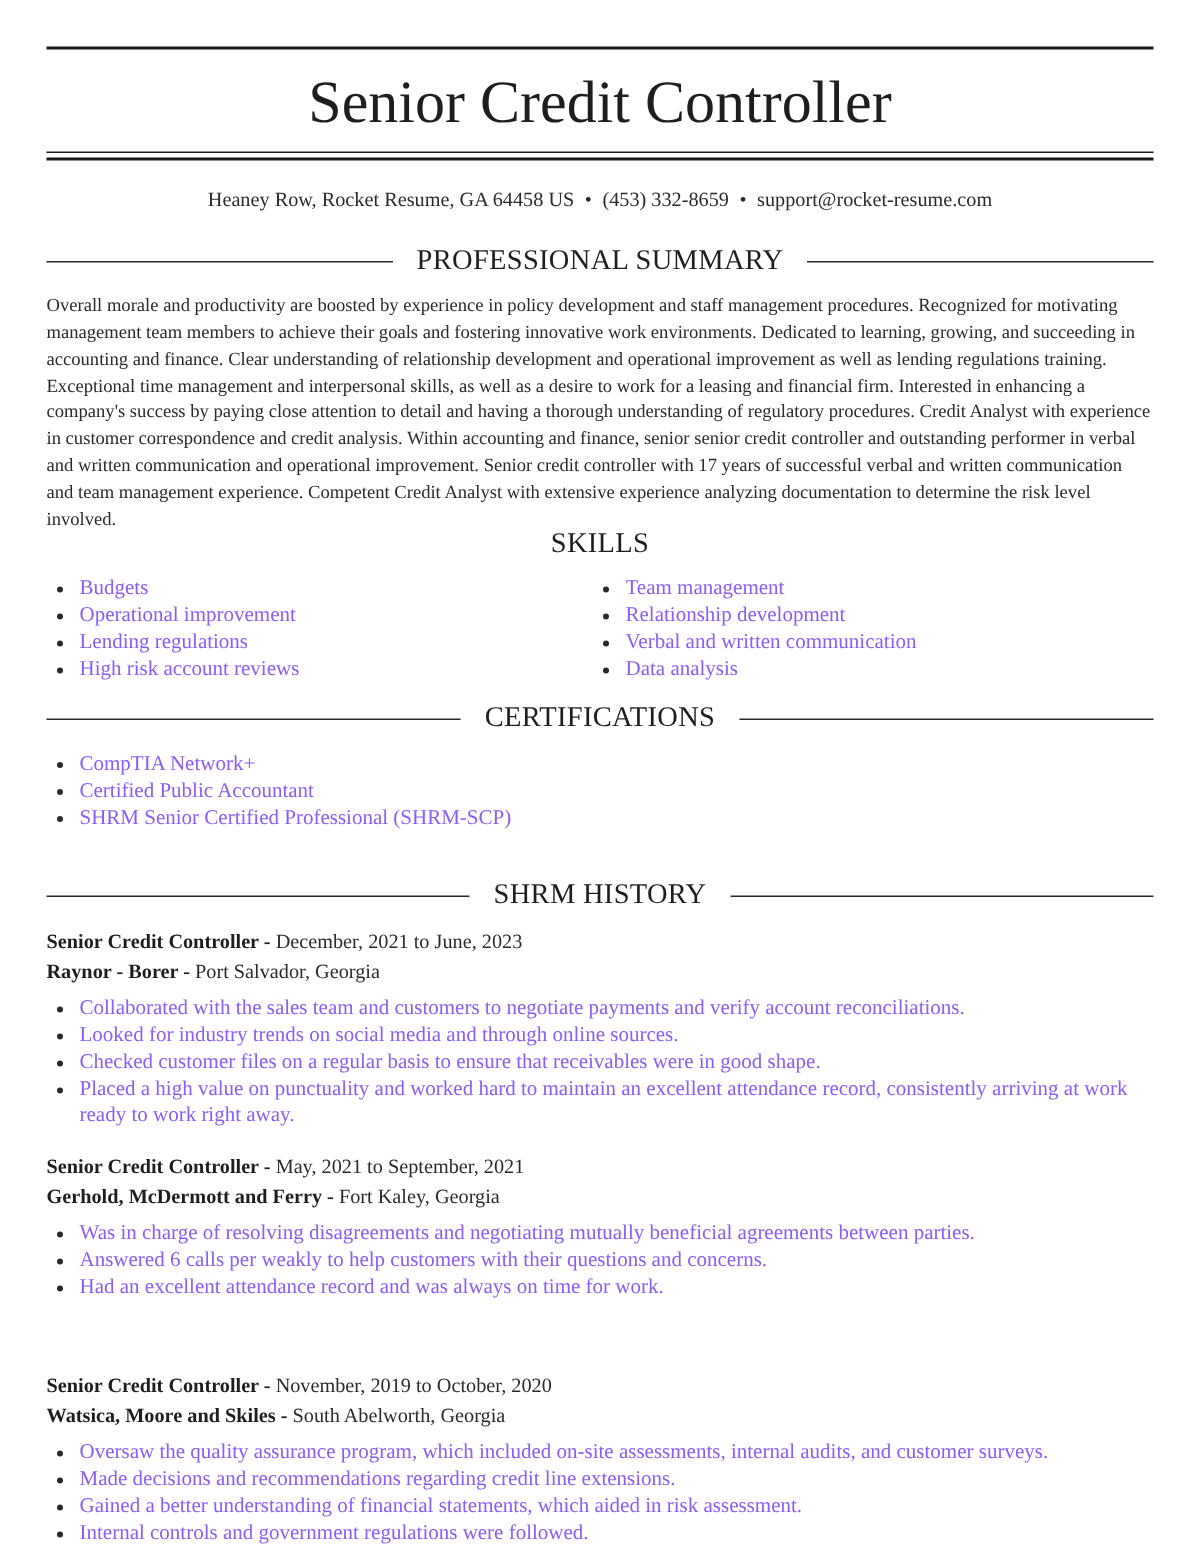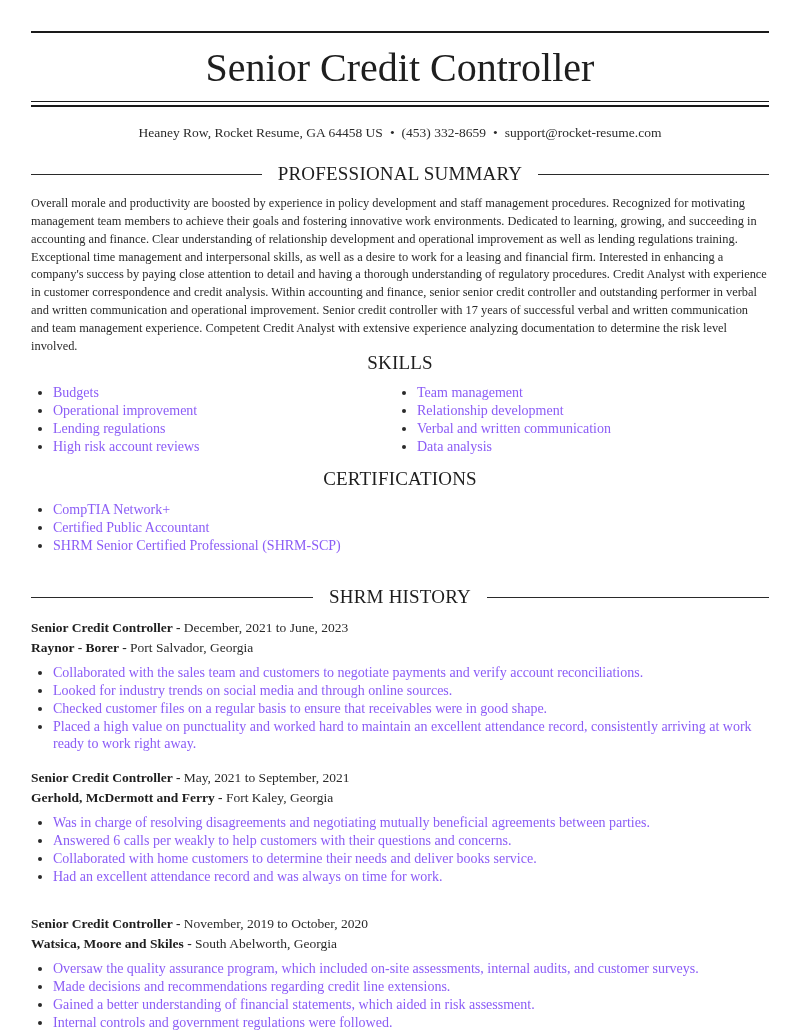--- a/index.html
+++ b/index.html
@@ -177,21 +177,21 @@
     <li>Lending regulations</li>
     <li>High risk account reviews</li>
   </ul>
   <ul class="bullets skills-col-right">
     <li>Team management</li>
     <li>Relationship development</li>
     <li>Verbal and written communication</li>
     <li>Data analysis</li>
   </ul>
 
-  <div class="section-head" style="top:467px;flex-direction:column;">
+  <div class="section-head" style="top:467px;">
     <div class="line"></div>
     <div class="label">CERTIFICATIONS</div>
     <div class="line"></div>
   </div>
   <ul class="bullets certs">
     <li>CompTIA Network+</li>
     <li>Certified Public Accountant</li>
     <li>SHRM Senior Certified Professional (SHRM-SCP)</li>
   </ul>
 
@@ -211,21 +211,20 @@
       <li>Placed a high value on punctuality and worked hard to maintain an excellent attendance record, consistently arriving at work ready to work right away.</li>
     </ul>
   </div>
 
   <div class="job" style="top:768px;">
     <div class="line1"><b>Senior Credit Controller</b><b style="white-space:pre;"> - </b><span>May, 2021 to September, 2021</span></div>
     <div class="line2"><b>Gerhold, McDermott and Ferry</b><b style="white-space:pre;"> - </b><span>Fort Kaley, Georgia</span></div>
     <ul class="bullets">
       <li>Was in charge of resolving disagreements and negotiating mutually beneficial agreements between parties.</li>
       <li>Answered 6 calls per weakly to help customers with their questions and concerns.</li>
-      <li>Collaborated with home customers to determine their needs and deliver books service.</li>
       <li>Had an excellent attendance record and was always on time for work.</li>
     </ul>
   </div>
 
   <div class="job" style="top:902px;margin-top:12px;">
     <div class="line1"><b>Senior Credit Controller</b><b style="white-space:pre;"> - </b><span>November, 2019 to October, 2020</span></div>
     <div class="line2"><b>Watsica, Moore and Skiles</b><b style="white-space:pre;"> - </b><span>South Abelworth, Georgia</span></div>
     <ul class="bullets">
       <li>Oversaw the quality assurance program, which included on-site assessments, internal audits, and customer surveys.</li>
       <li>Made decisions and recommendations regarding credit line extensions.</li>

